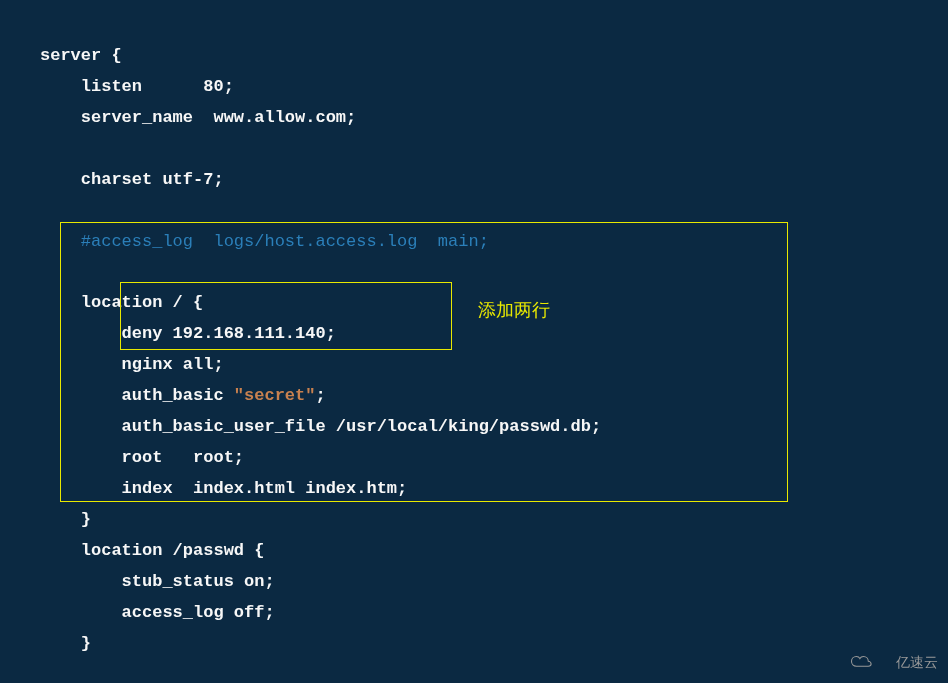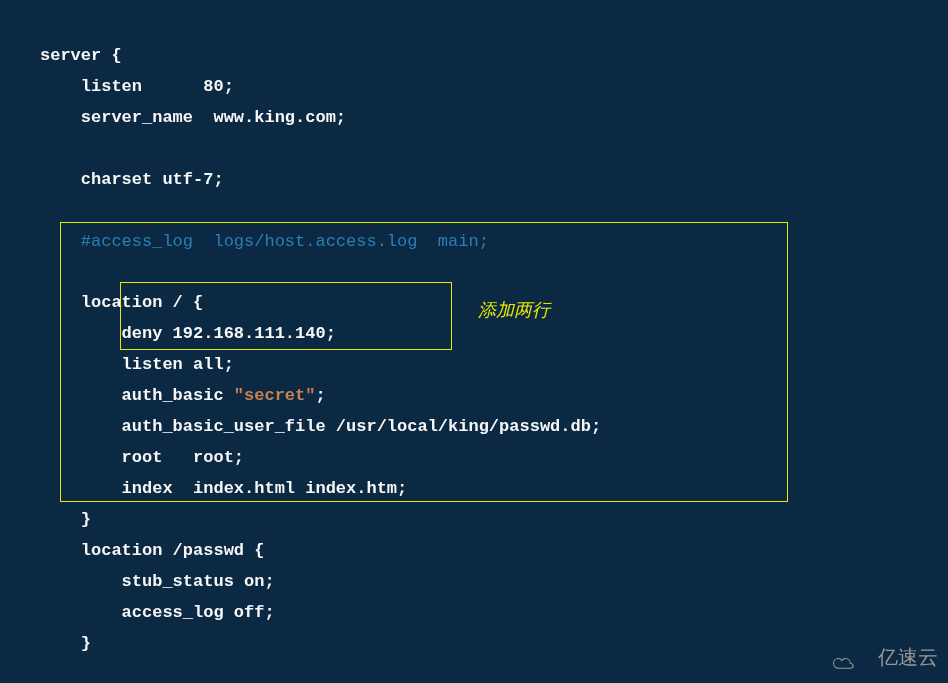--- a/index.html
+++ b/index.html
@@ -59,30 +59,29 @@
     }
     
     .annotation {
       position: absolute;
       left: 478px;
       top: 294px;
       color: #e8e800;
       font-family: 'SimSun', 'Microsoft YaHei', sans-serif;
       font-size: 18px;
       font-weight: normal;
-      font-style: italic;
     }
     
     .watermark {
       position: absolute;
       right: 10px;
       bottom: 8px;
       color: #999;
       font-family: 'Microsoft YaHei', sans-serif;
-      font-size: 20px;
+      font-size: 14px;
       display: flex;
       align-items: center;
       gap: 20px;
     }
     
     .watermark-icon {
       width: 28px;
       height: 18px;
       display: inline-block;
     }
@@ -91,29 +90,29 @@
       width: 100%;
       height: 100%;
     }
   </style>
 </head>
 <body>
 
 <div class="code-container">
 <span class="keyword">server {</span>
 <span class="keyword">    listen      80;</span>
-<span class="keyword">    server_name  www.king.com;</span>
+<span class="keyword">    server_name  www.allow.com;</span>
 <span></span>
 <span class="keyword">    charset utf-7;</span>
 <span></span>
 <span class="comment">    #access_log  logs/host.access.log  main;</span>
 <span></span>
 <span class="keyword">    location / {</span>
 <span class="keyword">        deny 192.168.111.140;</span>
-<span class="keyword">        listen all;</span>
+<span class="keyword">        nginx all;</span>
 <span class="keyword"><span>        auth_basic </span><span class="string">"secret"</span><span>;</span></span>
 <span class="keyword">        auth_basic_user_file /usr/local/king/passwd.db;</span>
 <span class="keyword">        root   root;</span>
 <span class="keyword">        index  index.html index.htm;</span>
 <span class="keyword">    }</span>
 <span class="keyword">    location /passwd {</span>
 <span class="keyword">        stub_status on;</span>
 <span class="keyword">        access_log off;</span>
 <span class="keyword">    }</span>
 </div>

